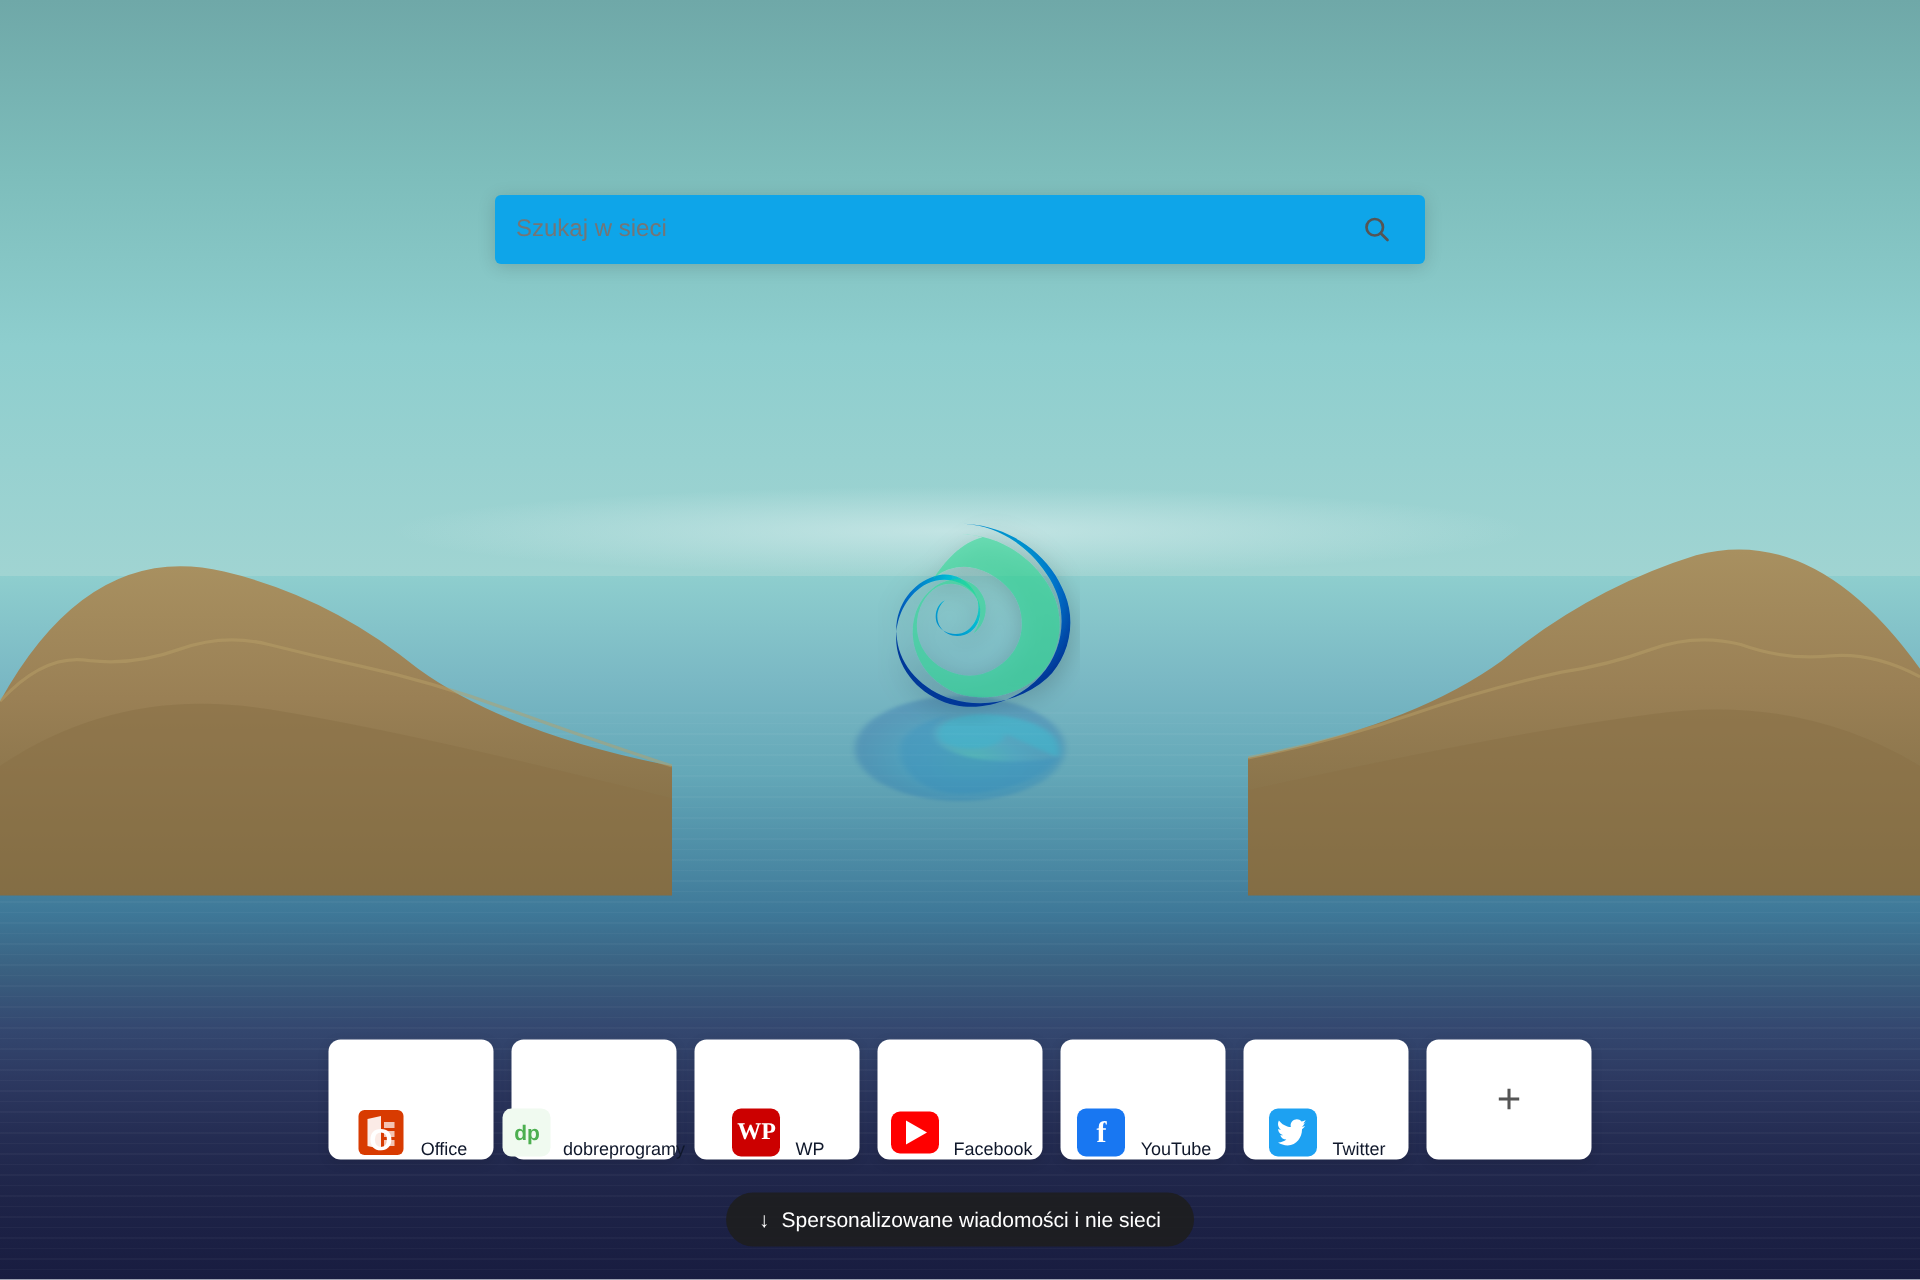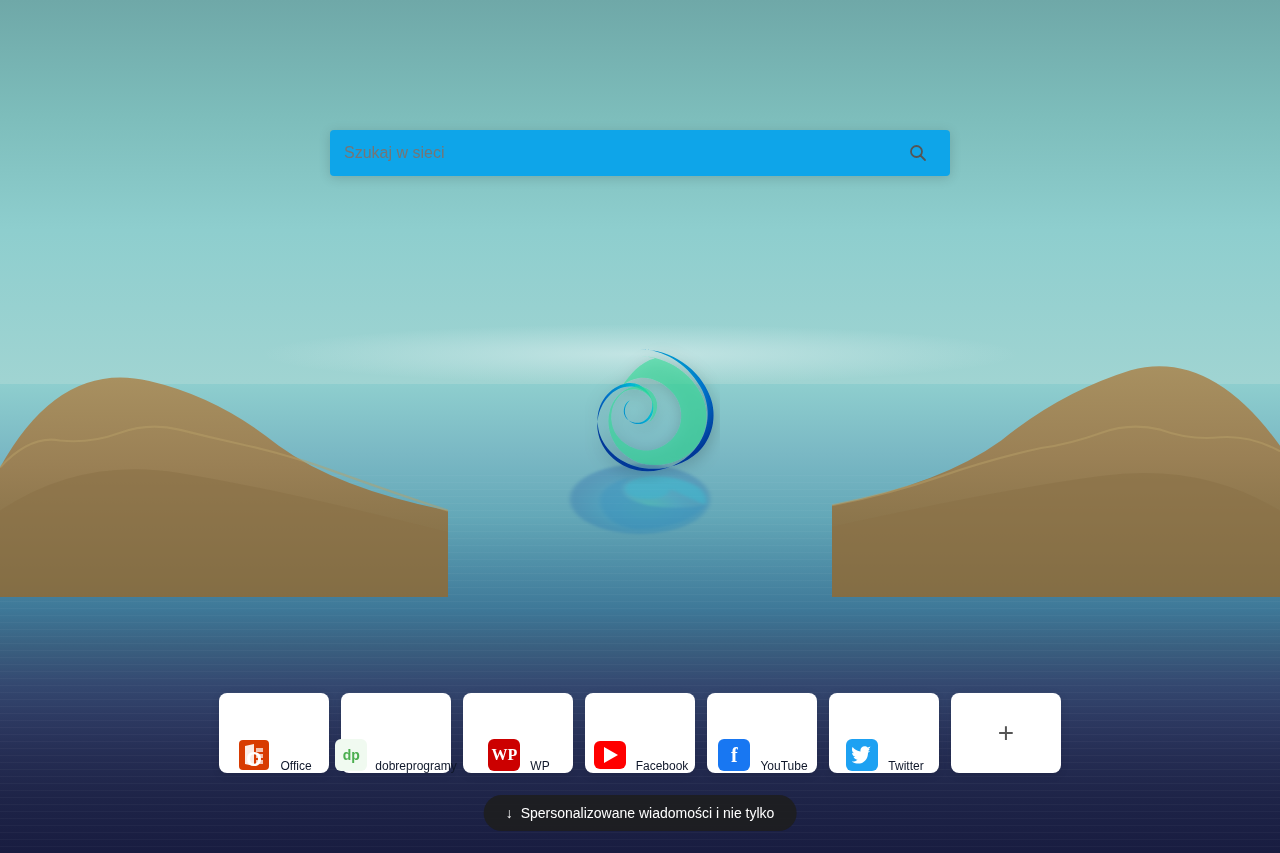--- a/index.html
+++ b/index.html
@@ -508,14 +508,14 @@
   </div>
 
   <div class="add-site-btn">
     <span class="add-site-plus">+</span>
   </div>
 
 </div>
 
 <div class="bottom-banner">
   <span>↓</span>
-  <span>Spersonalizowane wiadomości i nie tylko</span>
+  <span>Spersonalizowane wiadomości i nie sieci</span>
 </div>
 
 </body></html>

